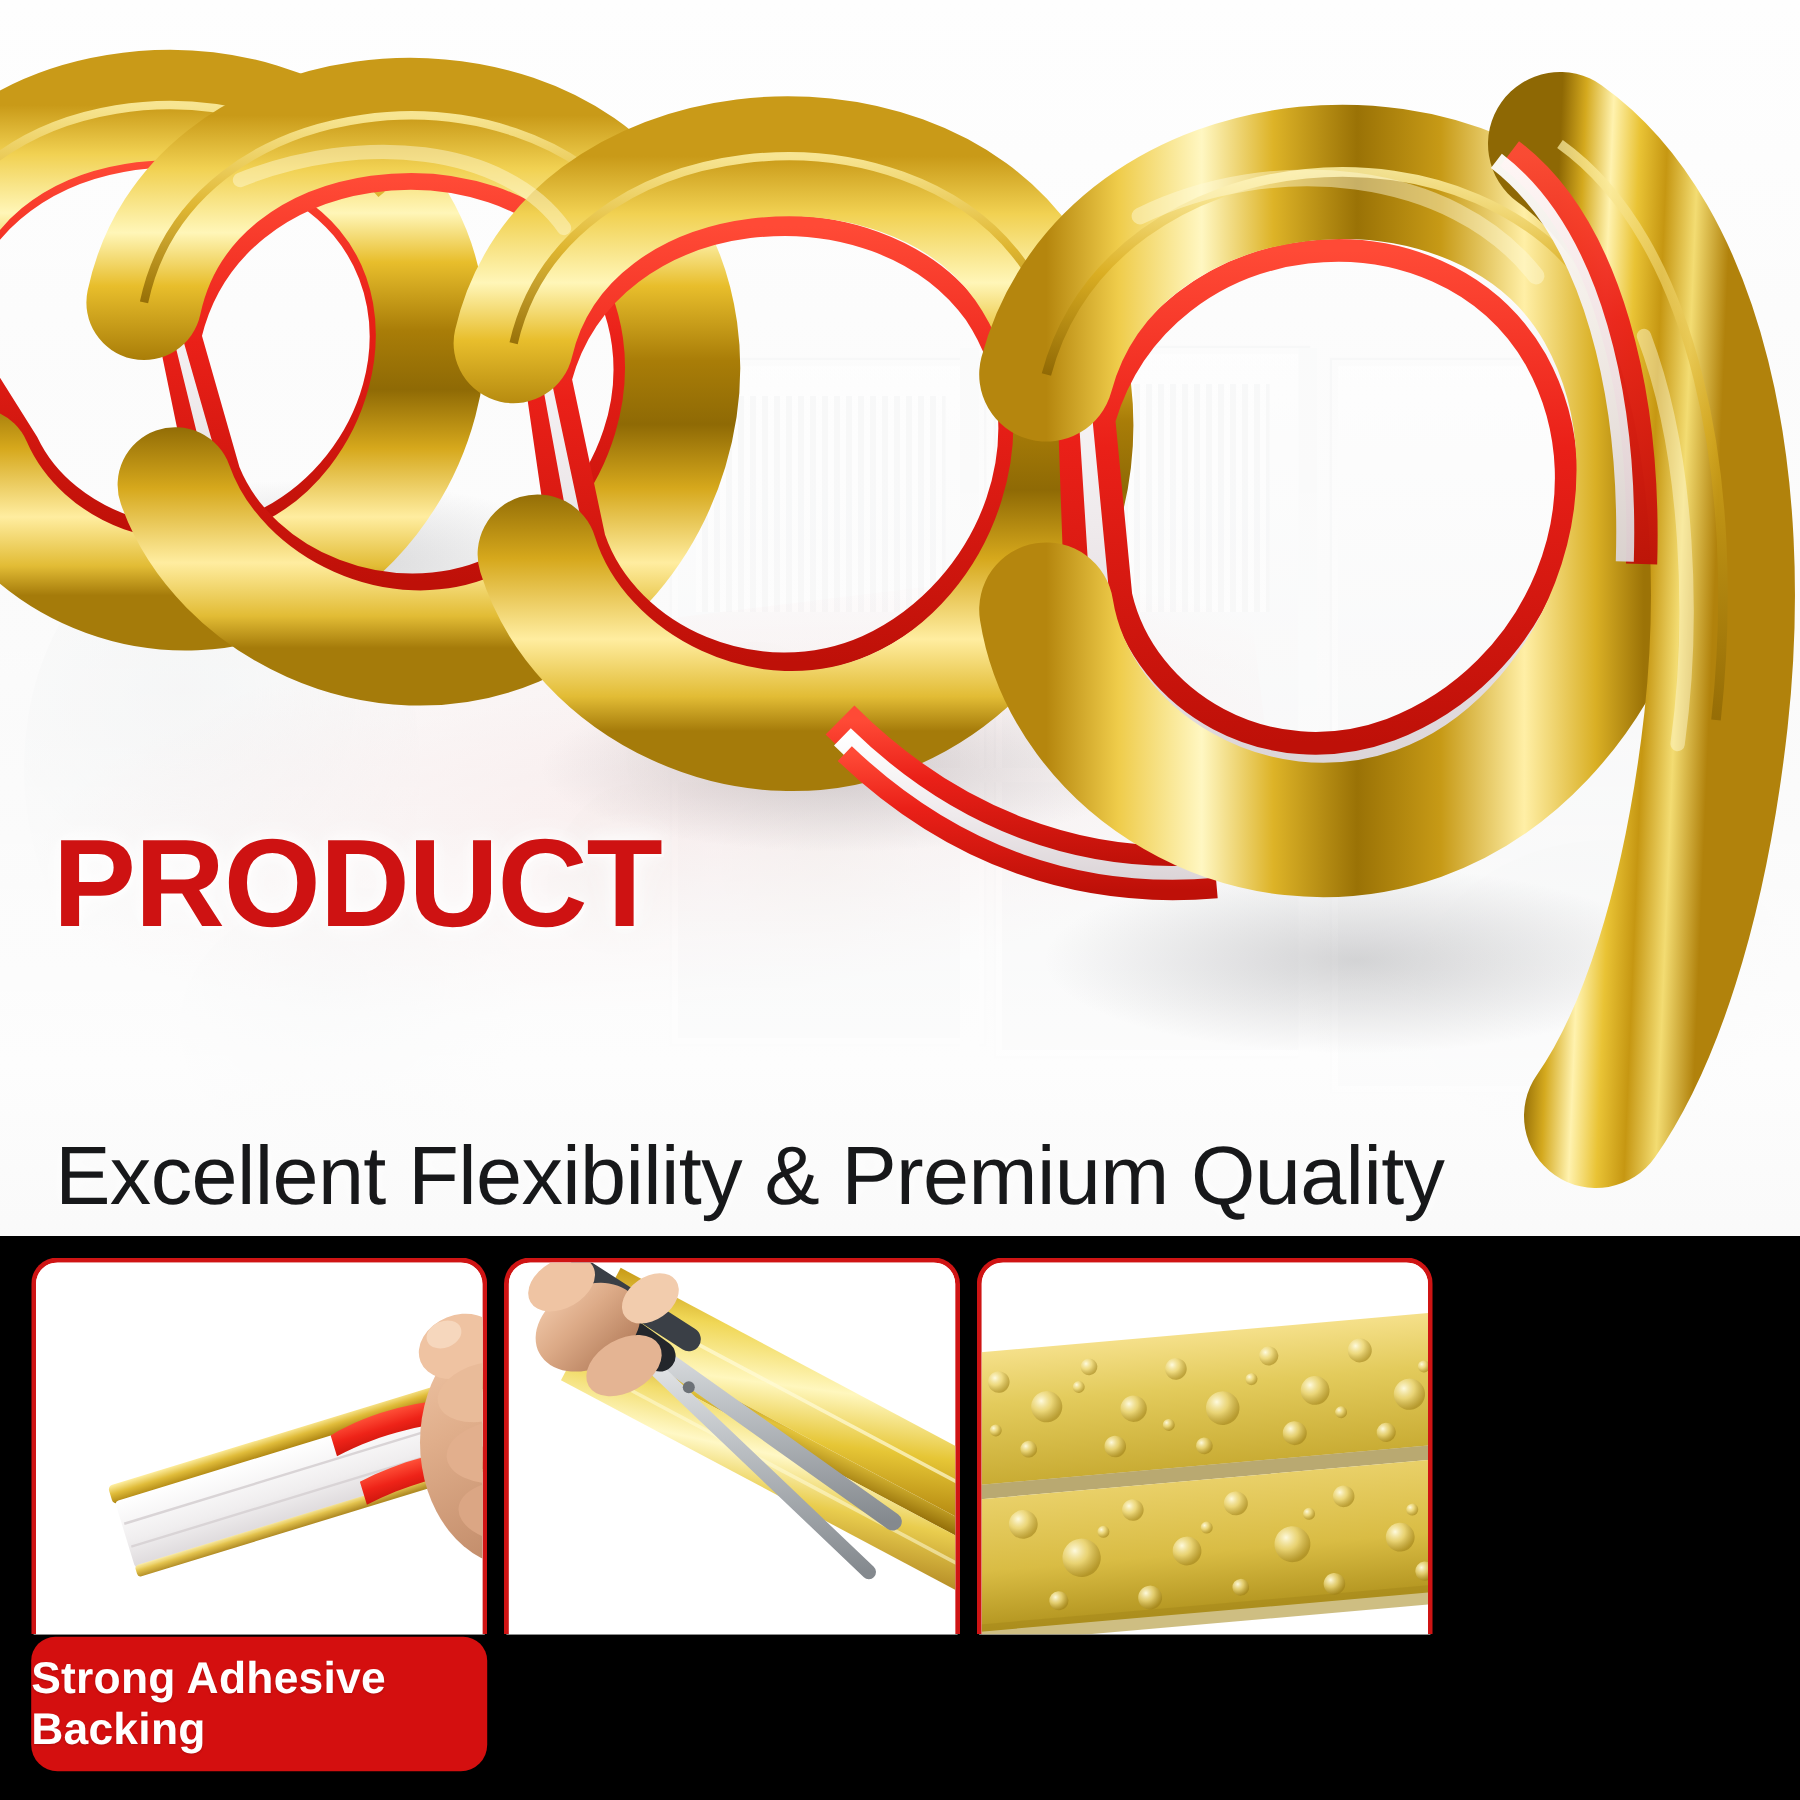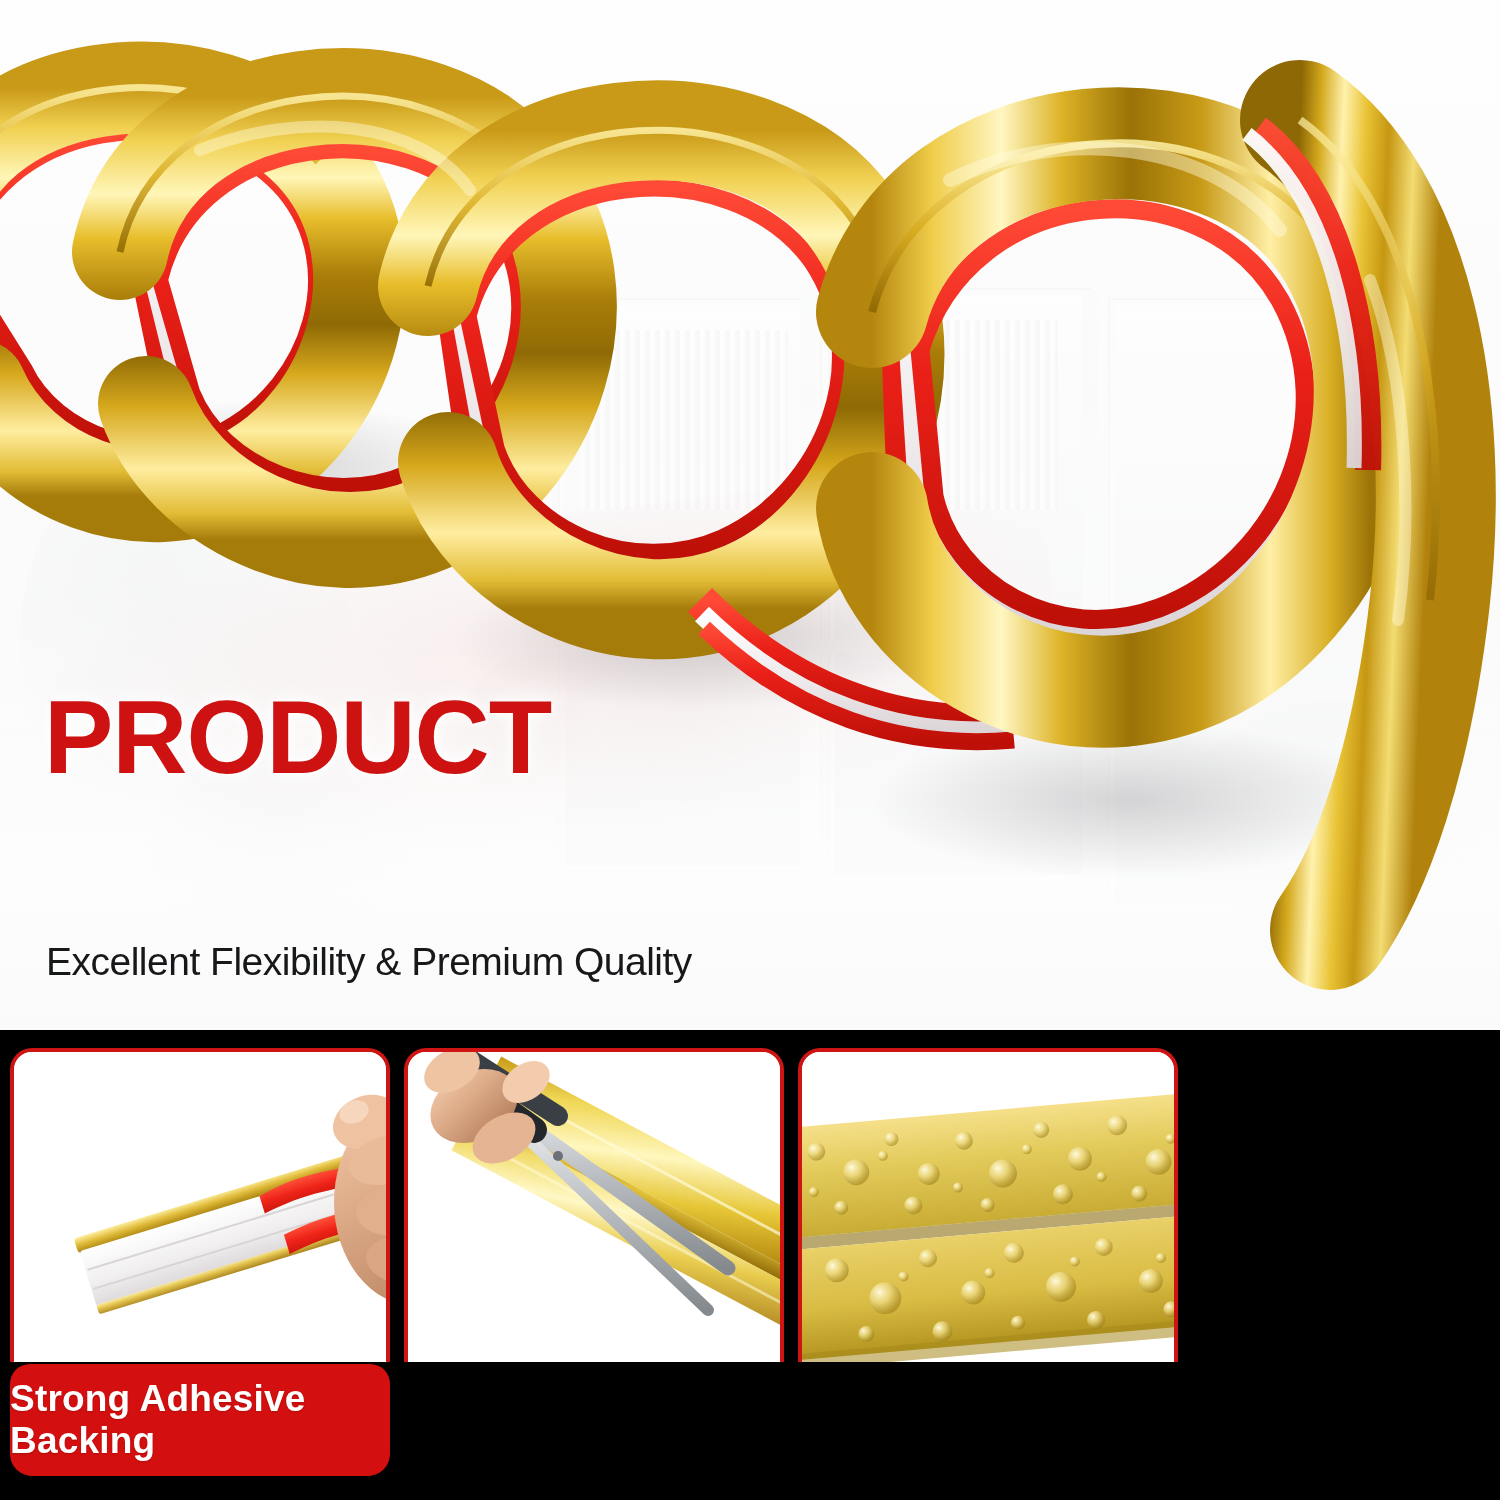--- a/index.html
+++ b/index.html
@@ -79,32 +79,32 @@
       0 0 14px rgba(255,255,255,.95),
       0 0 28px rgba(255,255,255,.85),
       2px 2px 0 rgba(255,255,255,.55);
     white-space:nowrap;
   }
   .headline .l2 { display:block; }
   .subtitle {
     position:absolute;
     left:46px; top:940px;
     z-index:6;
-    font-size:39px;
+    font-size:69px;
     color:#17181a;
     font-family:"Liberation Sans","DejaVu Sans",sans-serif;
     letter-spacing:-.5px;
     white-space:nowrap;
     text-shadow:0 0 12px rgba(255,255,255,.9);
   }
 
   
   .features {
     position:absolute;
-    left:0; top:1032px;
+    left:16px; top:1032px;
     width:1188px; height:468px;
     display:flex;
     gap:14px;
     padding:16px 10px;
     box-sizing:border-box;
   }
   .feature {
     position:relative;
     flex:1 1 0;
     display:flex;

